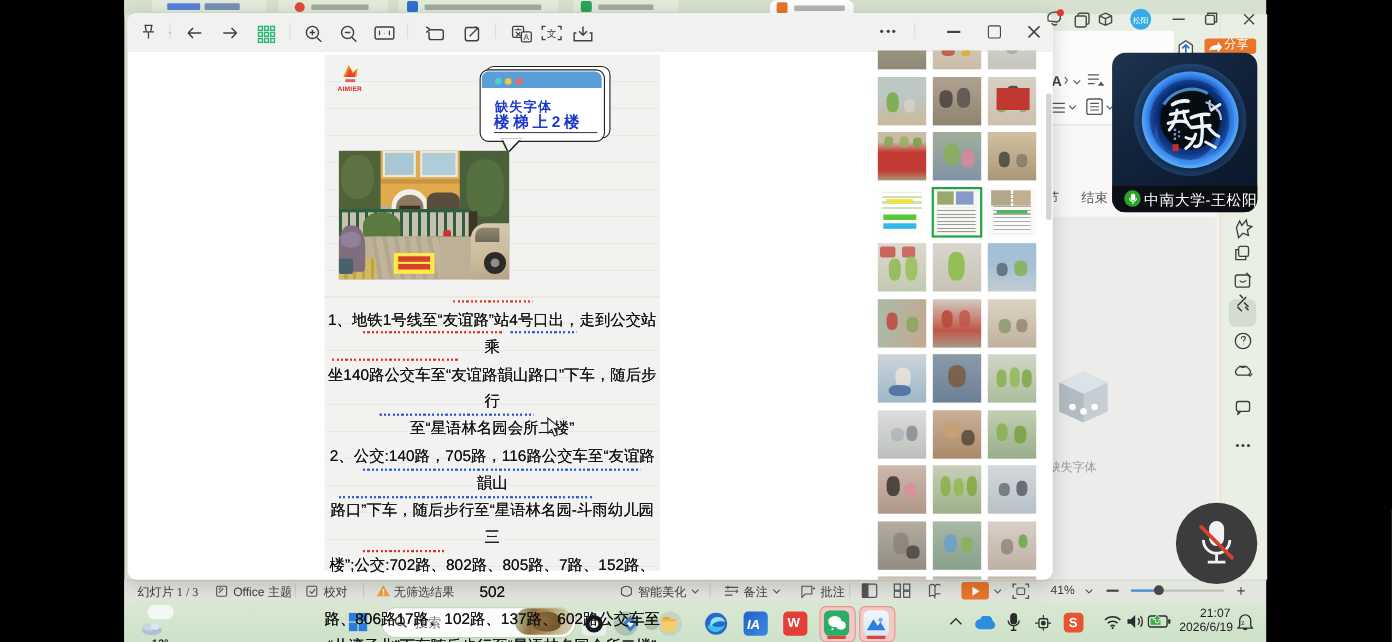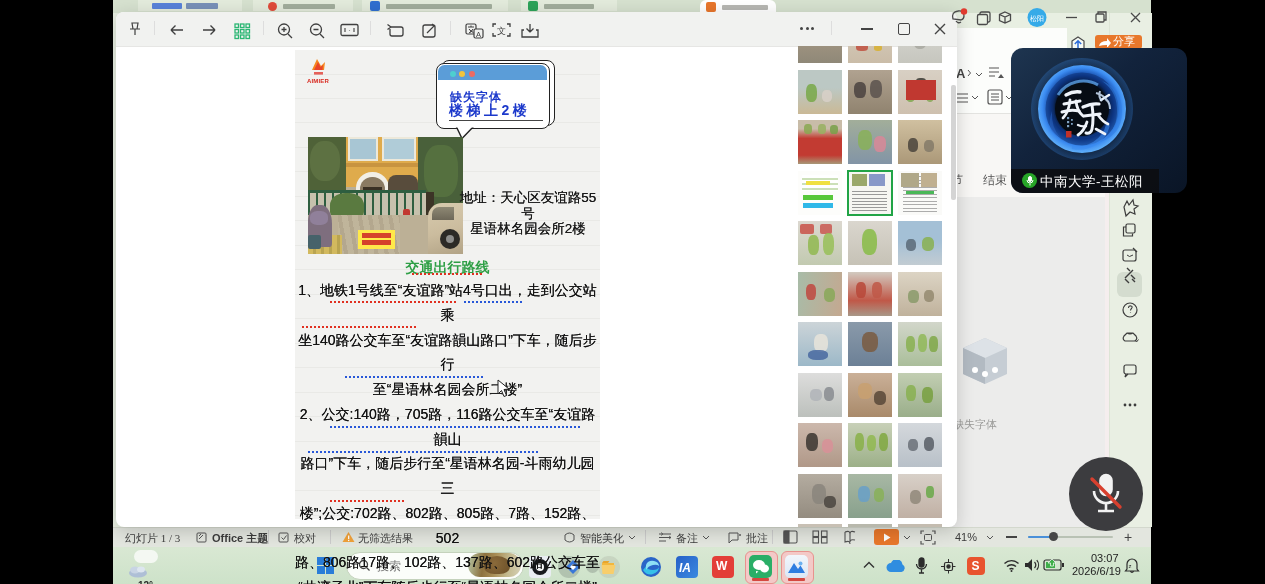--- a/index.html
+++ b/index.html
@@ -125,21 +125,21 @@
 
 
 <div class="abs" style="left:113px;top:527px;width:1038px;height:20px;background:#e3e6df;border-top:1px solid #d3d8cd;"></div>
 <div class="abs" style="left:125px;top:531px;font-size:11px;color:#3c3c3c;font-family:Liberation Serif, serif;">幻灯片 1 / 3</div>
 <svg class="abs" style="left:196px;top:531px" width="13" height="13" viewBox="0 0 13 13">
       <g fill="none" stroke="#555" stroke-width="1">
         <rect x="1" y="2" width="9" height="9" rx="1"></rect>
         <path d="M3 5 l2-2 M3 8 l4-4"></path>
       </g>
     </svg>
-<div class="abs" style="left:212px;top:531px;font-size:11px;color:#3c3c3c;font-weight:bold;">Office 主题</div>
+<div class="abs" style="left:212px;top:531px;font-size:11px;color:#3c3c3c;">Office 主题</div>
 <div class="abs" style="left:268px;top:530px;width:1px;height:14px;background:#ccc;"></div>
 <svg class="abs" style="left:278px;top:531px" width="13" height="13" viewBox="0 0 13 13">
       <g fill="none" stroke="#555" stroke-width="1">
         <rect x="1" y="2" width="9" height="9" rx="1"></rect>
         <path d="M3.5 6.5 l2 2 3-4"></path>
       </g>
     </svg>
 <div class="abs" style="left:294px;top:531px;font-size:11px;color:#3c3c3c;">校对</div>
 <div class="abs" style="left:330px;top:530px;width:1px;height:14px;background:#ccc;"></div>
 <svg class="abs" style="left:342px;top:531px" width="13" height="12" viewBox="0 0 13 12">
@@ -308,21 +308,21 @@
       <g fill="none" stroke="#2c2c2c" stroke-width="1.2">
         <path d="M10.5 4 a4.5 4.5 0 0 1 0 6 M12.8 2.2 a7.5 7.5 0 0 1 0 9.6"></path>
       </g>
     </svg>
 <svg class="abs" style="left:1043px;top:558px" width="22" height="14" viewBox="0 0 22 14">
       <rect x="1" y="2" width="17" height="10" rx="2" fill="none" stroke="#2c2c2c" stroke-width="1.2"></rect>
       <rect x="19" y="5" width="2" height="4" fill="#2c2c2c"></rect>
       <rect x="3" y="4" width="9" height="6" fill="#3fae4a"></rect>
       <path d="M9 1 l4 4 h-2.5 v3 h-3 v-3 H5z" fill="#3fae4a" stroke="#fff" stroke-width=".7"></path>
     </svg>
-<div class="abs" style="left:1091px;top:552px;font-size:11px;color:#222;">03:07</div>
+<div class="abs" style="left:1091px;top:552px;font-size:11px;color:#222;">21:07</div>
 <div class="abs" style="left:1072px;top:565px;font-size:11px;color:#222;">2026/6/19</div>
 <svg class="abs" style="left:1124px;top:558px" width="16" height="16" viewBox="0 0 16 16">
       <path d="M3 11 v-5 a5 5 0 0 1 10 0 v5 l1.5 2 h-13z M6.5 13.5 a1.8 1.8 0 0 0 3 0" fill="none" stroke="#2c2c2c" stroke-width="1.2"></path>
       <text x="4.5" y="10" font-size="6" fill="#2c2c2c">z</text>
     </svg>
 
 
 
 <div class="abs" style="left:116px;top:12px;width:841px;height:515px;background:#fff;border-radius:8px;box-shadow:0 4px 18px rgba(0,0,0,.18);"></div>
 <div class="abs" style="left:116px;top:12px;width:841px;height:34px;background:#f1f2f0;border-radius:8px 8px 0 0;border-bottom:1px solid #e6e6e4;"></div>
@@ -439,23 +439,21 @@
   <div class="abs" style="left:0px;top:98px;width:13px;height:14px;background:#46626a;border-radius:2px;"></div>
   <div class="abs" style="left:120px;top:66px;width:35px;height:51px;background:linear-gradient(165deg,#d8cbae 0%,#cbbc9e 55%,#b2a386 100%);border-radius:14px 0 0 0;"></div>
   <div class="abs" style="left:124px;top:70px;width:22px;height:13px;background:linear-gradient(#8e8874,#6e6858);border-radius:7px 0 0 0;"></div>
   <div class="abs" style="left:132px;top:92px;width:20px;height:20px;background:#2c2a26;border-radius:50%;"></div>
   <div class="abs" style="left:138px;top:98px;width:8px;height:8px;background:#8d8d8b;border-radius:50%;"></div>
   <div class="abs" style="left:50px;top:93px;width:37px;height:19px;background:#ffe94a;"></div>
   <div class="abs" style="left:54px;top:95.5px;width:29px;height:5px;background:#d03028;opacity:.9"></div>
   <div class="abs" style="left:54px;top:103px;width:29px;height:5px;background:#d03028;opacity:.9"></div>
 </div>
 
-<div class="abs" style="left:458px;top:190px;width:140px;text-align:center;font-size:13.5px;color:#1a1a1a;line-height:15.5px;text-shadow:0 0 .6px #1a1a1a;">地址：天心区友谊路55号<br>星语林名园会所2楼</div>
-
-<div class="abs" style="left:295px;top:259px;width:305px;text-align:center;font-size:14px;font-weight:bold;color:#2e9f45;">交通出行路线</div>
+
 
 <div class="abs" style="left:295px;top:278px;width:305px;text-align:center;font-size:14px;color:#131313;line-height:24.75px;text-shadow:0 0 .6px #131313;" id="route">
 1、地铁1号线至“友谊路”站4号口出，走到公交站乘<br>
 坐140路公交车至“友谊路韻山路口”下车，随后步行<br>
 至“星语林名园会所二楼”<br>
 2、公交:140路，705路，116路公交车至“友谊路韻山<br>
 路口”下车，随后步行至“星语林名园-斗雨幼儿园三<br>
 楼”;公交:702路、802路、805路、7路、152路、502<br>
 路、806路17路、102路、137路、602路公交车至<br>
 “井湾子北”下车随后步行至“星语林名园会所二楼”<br>
@@ -575,21 +573,21 @@
 <div class="abs" style="left:345px;top:376px;width:140px;height:2px;background:repeating-linear-gradient(90deg,#2858d8 0 2px,transparent 2px 4px);"></div>
 <div class="abs" style="left:330px;top:426px;width:252px;height:2px;background:repeating-linear-gradient(90deg,#2858d8 0 2px,transparent 2px 4px);"></div>
 <div class="abs" style="left:308px;top:450.5px;width:232px;height:2px;background:repeating-linear-gradient(90deg,#2858d8 0 2px,transparent 2px 4px);"></div>
 <div class="abs" style="left:330px;top:500px;width:76px;height:2px;background:repeating-linear-gradient(90deg,#e03020 0 2px,transparent 2px 4px);"></div>
 <div class="abs" style="left:464px;top:301px;width:60px;height:2px;background:repeating-linear-gradient(90deg,#2858d8 0 2px,transparent 2px 4px);"></div>
 <svg class="abs" style="left:497px;top:379px" width="13" height="19" viewBox="0 0 13 19">
       <path d="M1 1 L1 15 L4.5 11.5 L7 17.5 L9.5 16.5 L7 10.5 L12 10 Z" fill="#fff" stroke="#222" stroke-width="1"></path>
     </svg>
 
 
-<div class="abs" style="left:1011px;top:48px;width:176px;height:145px;border-radius:12px;z-index:8;background:linear-gradient(140deg,#1e3550 0%,#12233c 40%,#0a1526 100%);overflow:hidden;">
+<div class="abs" style="left:1011px;top:48px;width:132px;height:145px;border-radius:12px;z-index:8;background:linear-gradient(140deg,#1e3550 0%,#12233c 40%,#0a1526 100%);overflow:hidden;">
   <div class="abs" style="left:27px;top:17px;width:88px;height:88px;border-radius:50%;background:radial-gradient(circle at 50% 48%, #04080f 0 38%, #10409a 50%, #3a8af0 62%, #63b2fa 72%, #2058b0 84%, rgba(10,21,38,0) 93%);"></div>
   <div class="abs" style="left:20px;top:10px;width:102px;height:102px;border-radius:50%;background:radial-gradient(circle, rgba(40,120,240,0) 55%, rgba(60,150,255,.25) 70%, rgba(20,60,140,0) 85%);"></div>
   <svg class="abs" style="left:27px;top:17px" width="88" height="88" viewBox="0 0 88 88">
     <circle cx="44" cy="44" r="33" fill="none" stroke="#0a2a6a" stroke-width="7" opacity=".5"></circle>
     <circle cx="44" cy="44" r="27" fill="#060c14"></circle>
     <path d="M20 30 a30 30 0 0 1 40 -10" stroke="#66b4ff" stroke-width="3" fill="none" opacity=".7"></path>
     <path d="M70 60 a30 30 0 0 1 -36 22" stroke="#3a8af0" stroke-width="4" fill="none" opacity=".6"></path>
     <g stroke="#eef3fa" fill="none" stroke-linecap="round">
       <path d="M28 30 q7 -4 14 -3" stroke-width="3.4"></path>
       <path d="M26 39 l16 -3 M24 47 q9 -3 17 -1" stroke-width="3"></path>

